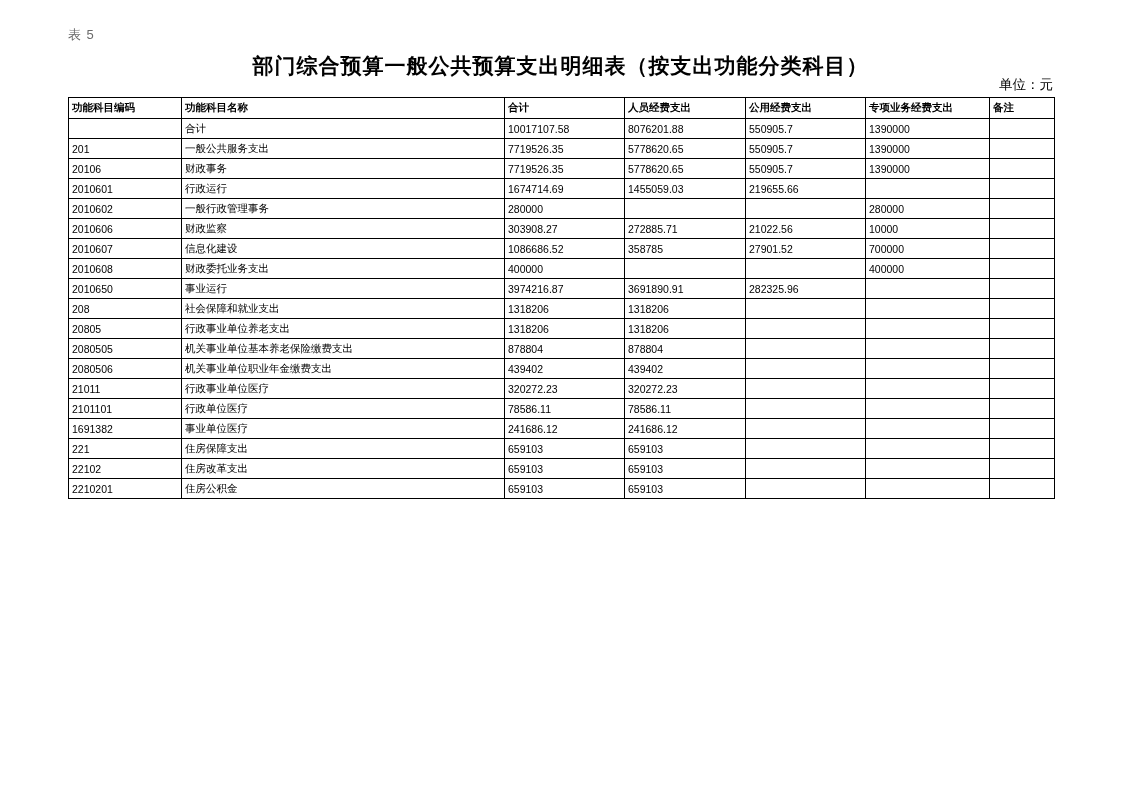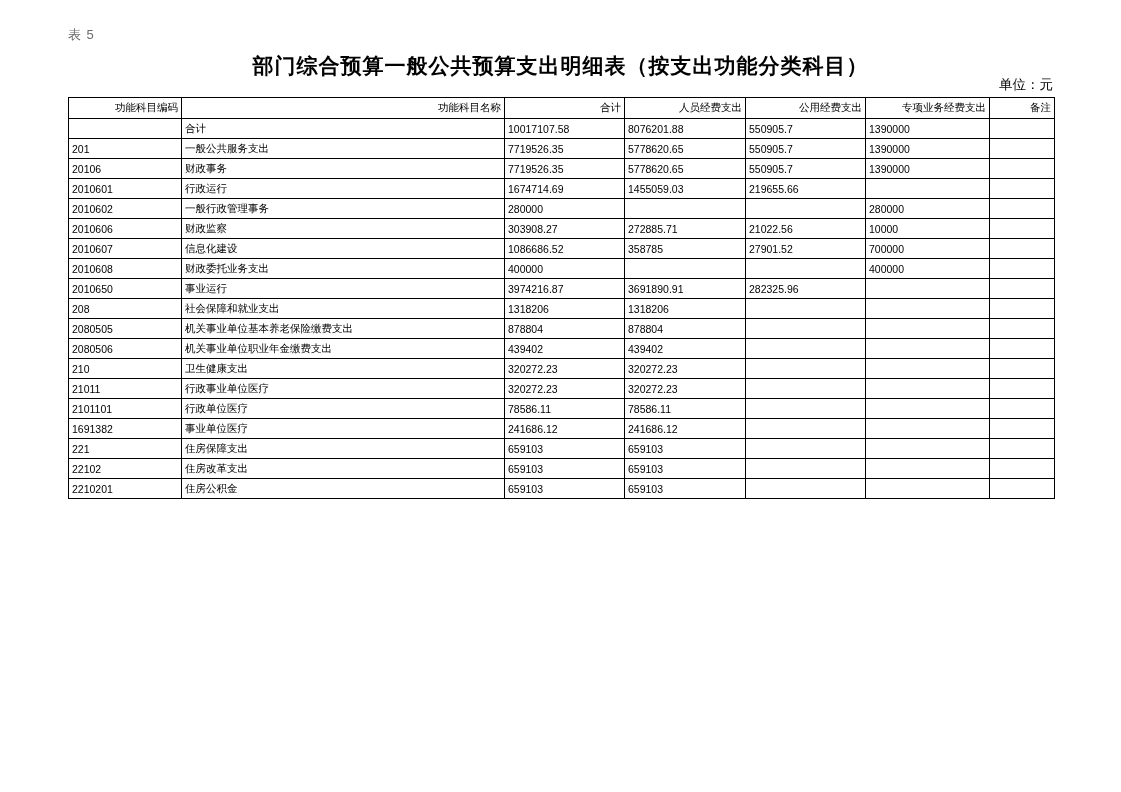--- a/index.html
+++ b/index.html
@@ -65,22 +65,22 @@
     border: 1px solid #000000;
     font-size: 10.5px;
     height: 19px;
     padding: 0 3px;
     vertical-align: middle;
     font-family: "Liberation Sans", sans-serif;
     overflow: hidden;
     white-space: nowrap;
   }
   table.budget thead th {
-    text-align: right;
-    font-weight: normal;
+    text-align: left;
+    font-weight: bold;
     height: 20px;
     font-size: 10.5px;
   }
   col.c-code   { width: 113px; }
   col.c-name   { width: 323px; }
   col.c-total  { width: 120px; }
   col.c-person { width: 121px; }
   col.c-public { width: 120px; }
   col.c-special{ width: 124px; }
   col.c-remark { width: 65px; }
@@ -214,47 +214,47 @@
           <tr>
             <td class="code ind0">208</td>
             <td class="name nm0">社会保障和就业支出</td>
             <td class="num">1318206</td>
             <td class="num">1318206</td>
             <td class="num"></td>
             <td class="num"></td>
             <td class="remark"></td>
           </tr>
           <tr>
+            <td class="code ind1">20805</td>
+            <td class="name nm0">行政事业单位养老支出</td>
+            <td class="num">1318206</td>
+            <td class="num">1318206</td>
+            <td class="num"></td>
+            <td class="num"></td>
+            <td class="remark"></td>
+          </tr>
+          <tr>
             <td class="code ind2">2080505</td>
             <td class="name nm1">机关事业单位基本养老保险缴费支出</td>
             <td class="num">878804</td>
             <td class="num">878804</td>
             <td class="num"></td>
             <td class="num"></td>
             <td class="remark"></td>
           </tr>
           <tr>
             <td class="code ind2">2080506</td>
             <td class="name nm1">机关事业单位职业年金缴费支出</td>
             <td class="num">439402</td>
             <td class="num">439402</td>
             <td class="num"></td>
             <td class="num"></td>
             <td class="remark"></td>
           </tr>
           <tr>
-            <td class="code ind0">210</td>
-            <td class="name nm0">卫生健康支出</td>
-            <td class="num">320272.23</td>
-            <td class="num">320272.23</td>
-            <td class="num"></td>
-            <td class="num"></td>
-            <td class="remark"></td>
-          </tr>
-          <tr>
             <td class="code ind1">21011</td>
             <td class="name nm0">行政事业单位医疗</td>
             <td class="num">320272.23</td>
             <td class="num">320272.23</td>
             <td class="num"></td>
             <td class="num"></td>
             <td class="remark"></td>
           </tr>
           <tr>
             <td class="code ind2">2101101</td>

